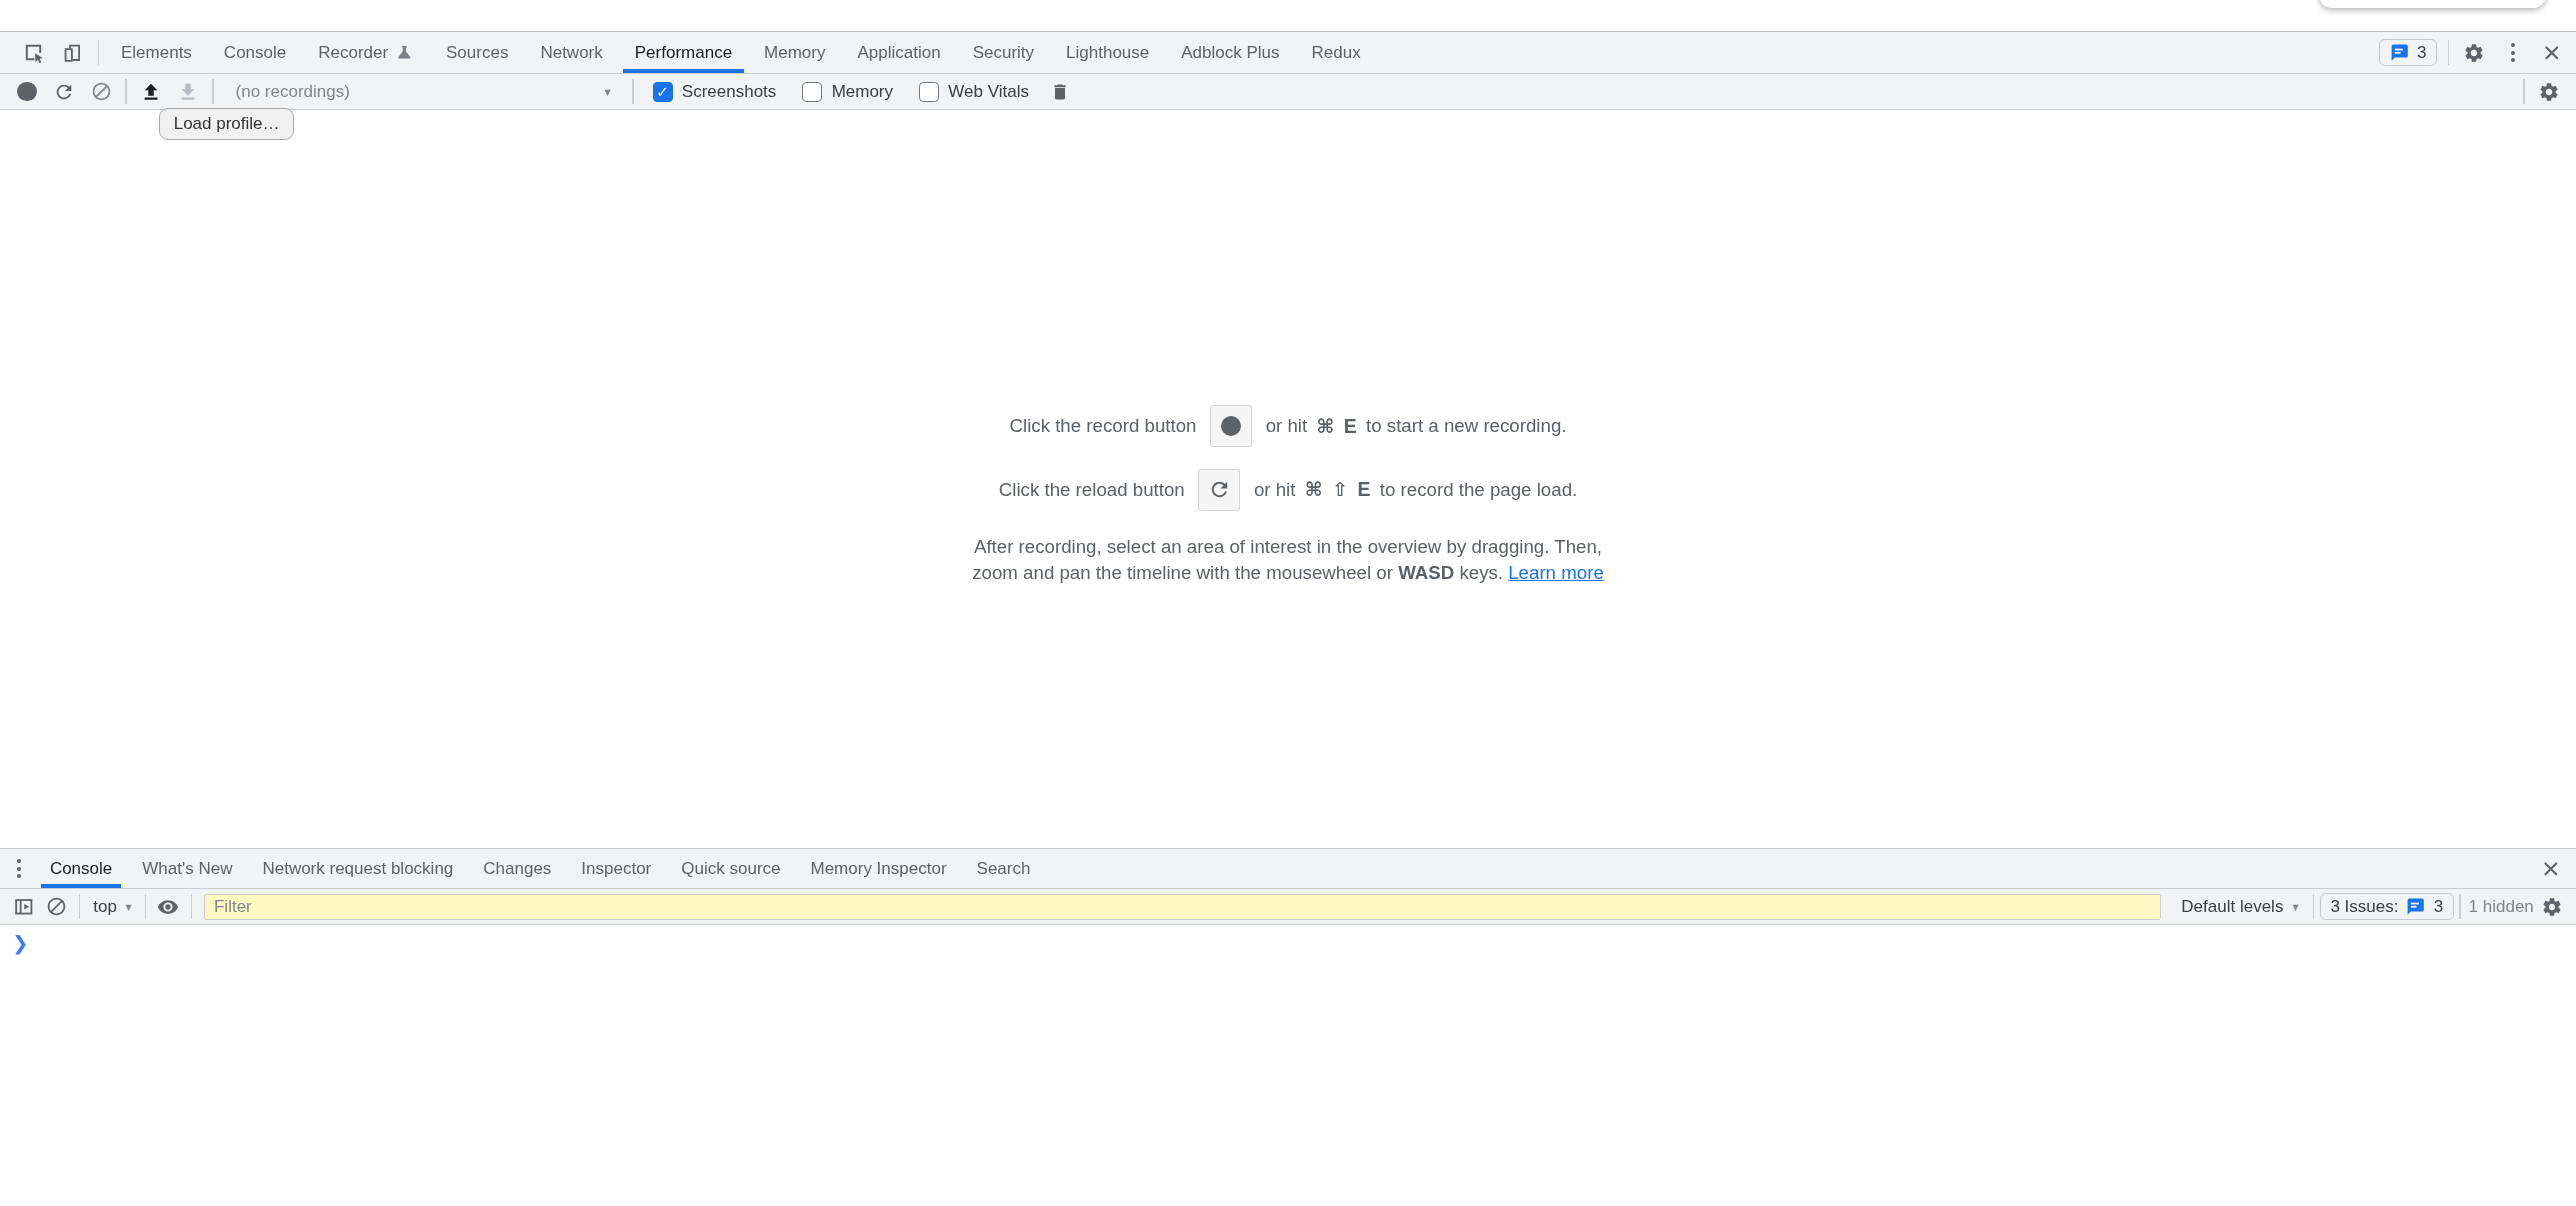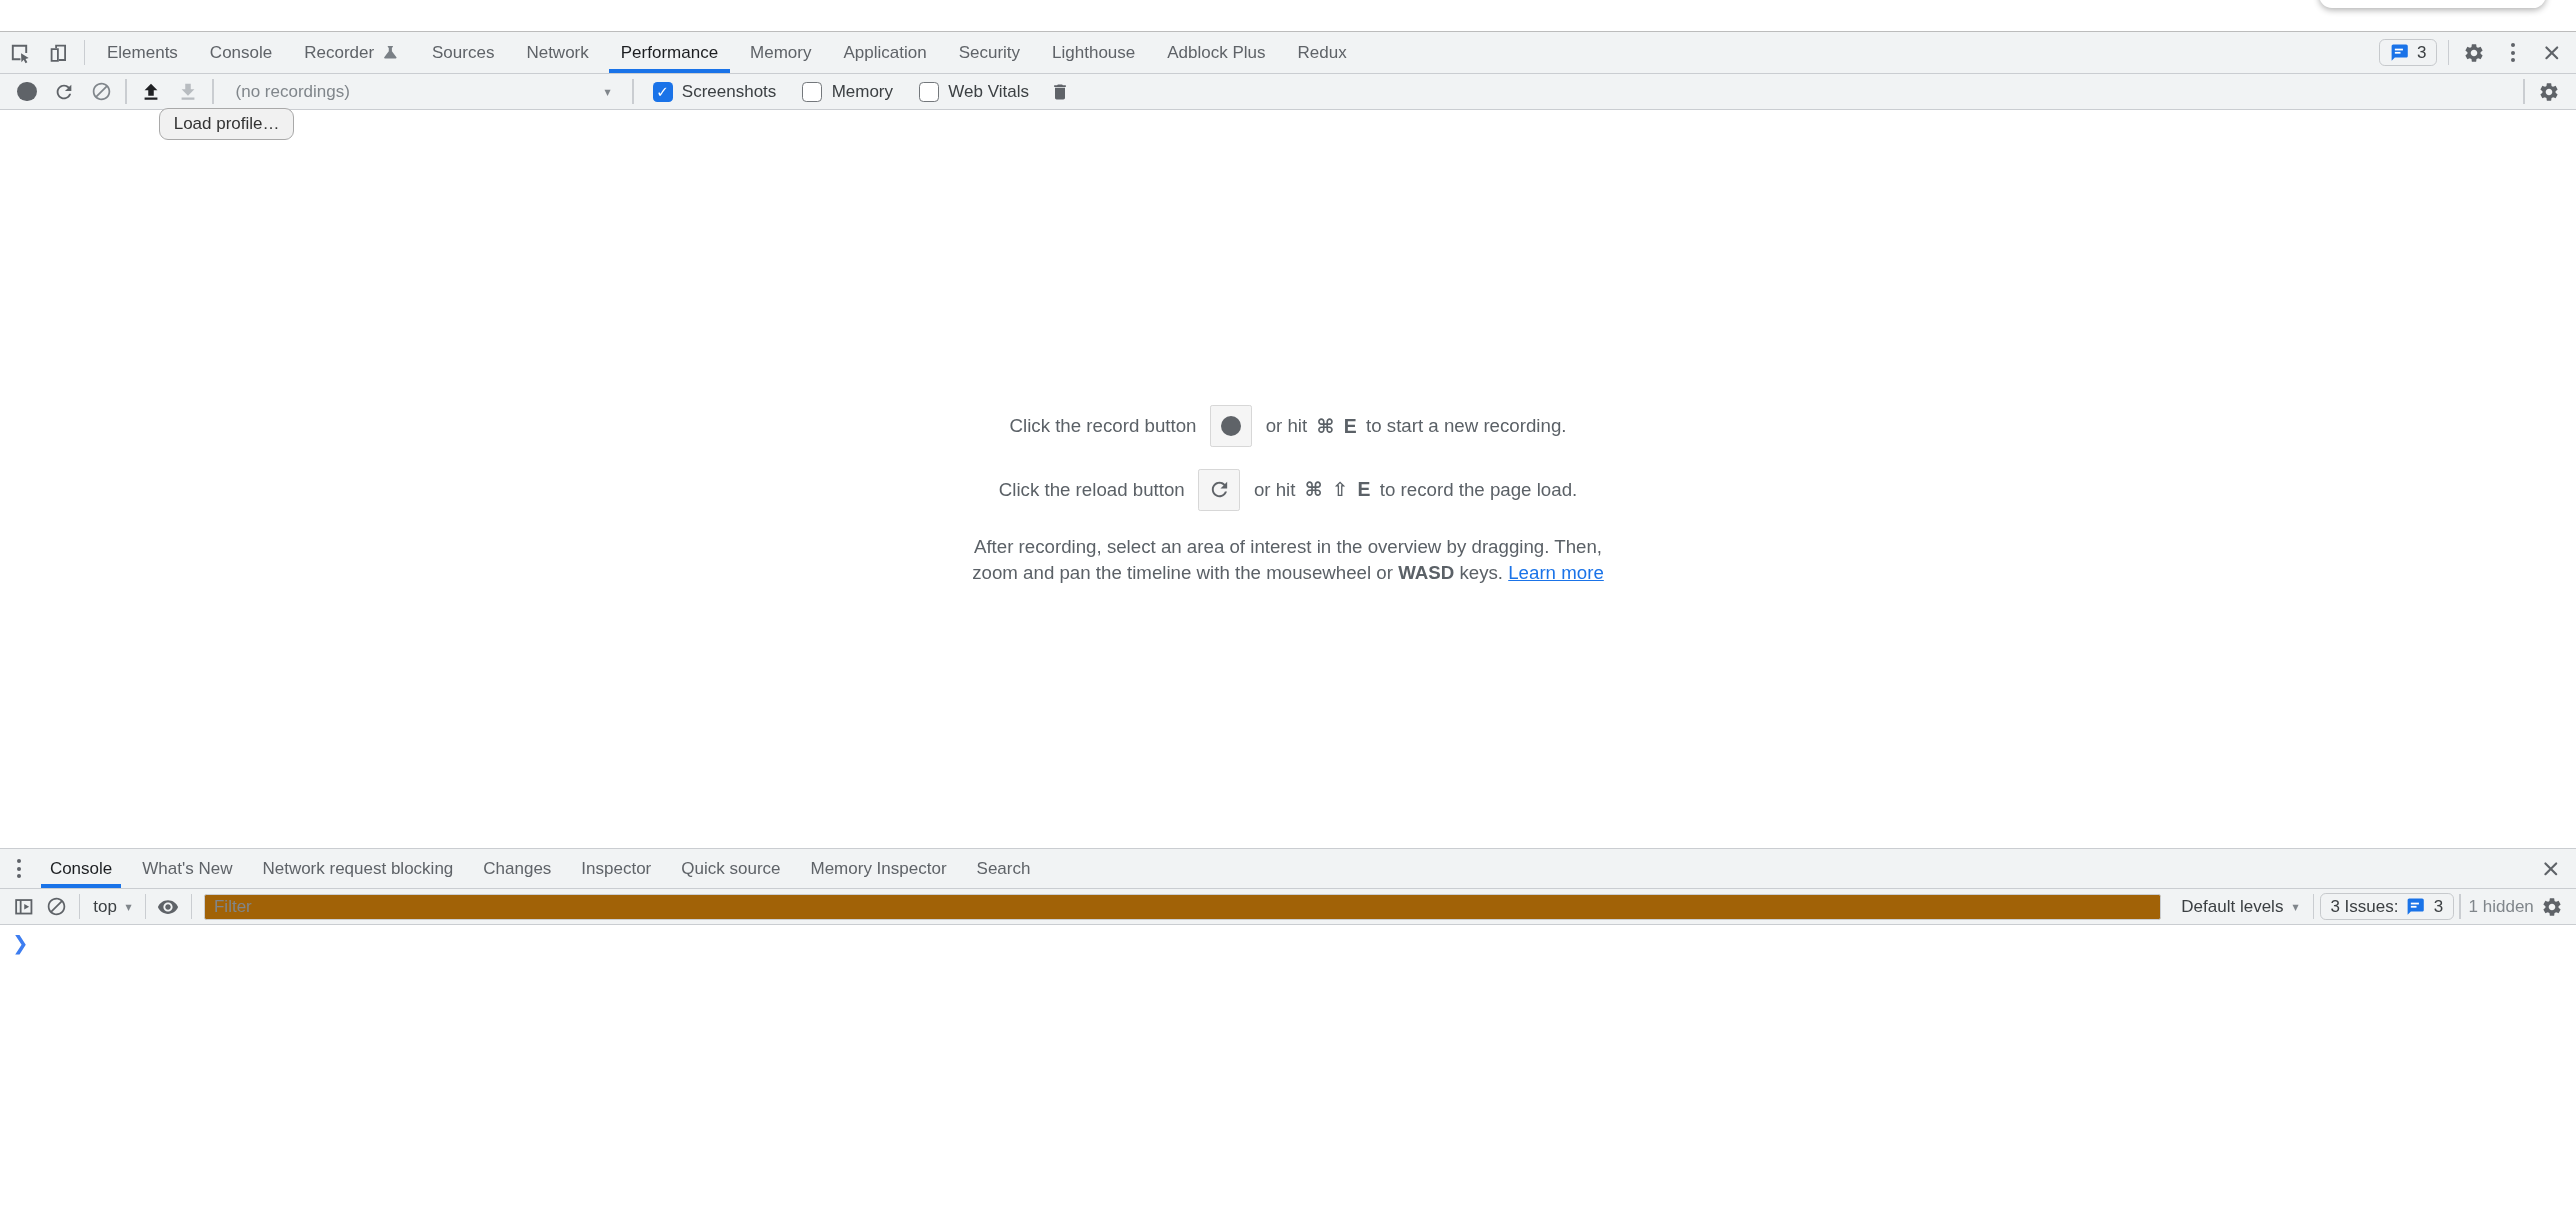--- a/index.html
+++ b/index.html
@@ -16,21 +16,21 @@
   .browser-strip { height: 32px; background: #fff; border-bottom: 1.4px solid #bcbcbc; position: relative; flex: 0 0 auto; }
   .popup-remnant {
     position: absolute; right: 30px; top: -16px; width: 227px; height: 24.4px;
     background: #fff; border-radius: 0 0 13px 13px;
     box-shadow: 0 2.2px 6.5px rgba(0,0,0,0.30);
   }
 
   
   .main-tabbar {
     height: 42px; background: #f1f3f4; border-bottom: 1.4px solid #cacdd1;
-    display: flex; align-items: stretch; padding-left: 0; flex: 0 0 auto;
+    display: flex; align-items: stretch; padding-left: 14px; flex: 0 0 auto;
   }
   .icon-btn { width: 39px; display: flex; align-items: center; justify-content: center; cursor: pointer; flex: 0 0 auto; }
   .vsep { width: 1.4px; height: 24.4px; background: #cacdd1; align-self: center; margin: 0 5.8px; flex: 0 0 auto; }
   .tab {
     padding: 0 16px; display: flex; align-items: center; gap: 7.2px;
     color: #5f6368; font-size: 17px; position: relative; cursor: pointer; white-space: nowrap;
   }
   .tab.selected { color: #1c1e21; }
   .tab.selected::after { content: ""; position: absolute; left: 4.3px; right: 4.3px; bottom: 0; height: 3.6px; background: #1a73e8; }
   .flex-spacer { flex: 1 1 auto; }
@@ -84,21 +84,21 @@
   .drawer-tabbar { height: 40px; background: #f1f3f4; border-bottom: 1.4px solid #cacdd1; display: flex; align-items: stretch; padding-left: 2.9px; }
   .drawer-tab { padding: 0 15px; display: flex; align-items: center; color: #5f6368; font-size: 17px; position: relative; cursor: pointer; white-space: nowrap; }
   .drawer-tab.selected { color: #1c1e21; }
   .drawer-tab.selected::after { content: ""; position: absolute; left: 5.8px; right: 5.8px; bottom: 0; height: 3.6px; background: #1a73e8; }
   .dots { display: flex; flex-direction: column; gap: 3.6px; align-items: center; }
   .dots i { width: 4px; height: 4px; border-radius: 50%; background: #5f6368; }
 
   .console-toolbar { height: 36px; background: #f1f3f4; border-bottom: 1.4px solid #cacdd1; display: flex; align-items: center; padding: 0 7.2px; }
   .ctx-select { display: flex; align-items: center; gap: 8.6px; color: #3c4043; font-size: 17px; padding: 0 7.2px; cursor: pointer; flex: 0 0 auto; }
   .filter-input {
-    flex: 1 1 auto; height: 26px; border: 1.4px solid #cacdd1; border-radius: 2.2px; background: #a16207;
+    flex: 1 1 auto; height: 26px; border: 1.4px solid #cacdd1; border-radius: 2.2px; background: #fef9c3;
     font-size: 17px; color: #202124; padding: 0 9.3px; margin: 0 11.5px 0 5.8px; outline: none;
     font-family: "Liberation Sans", "DejaVu Sans", sans-serif;
   }
   .filter-input::placeholder { color: #80868b; }
   .levels-select { display: flex; align-items: center; gap: 9px; color: #3c4043; font-size: 17px; padding: 0 8.6px; cursor: pointer; flex: 0 0 auto; }
   .issues-btn {
     display: flex; align-items: center; gap: 8px; border: 1.4px solid #c6c9cc; border-radius: 5.8px;
     padding: 2.9px 9.3px; font-size: 17px; color: #3c4043; background: #f1f3f4; cursor: pointer; flex: 0 0 auto;
   }
   .hidden-count { color: #80868b; font-size: 17px; margin: 0 2px; flex: 0 0 auto; }

